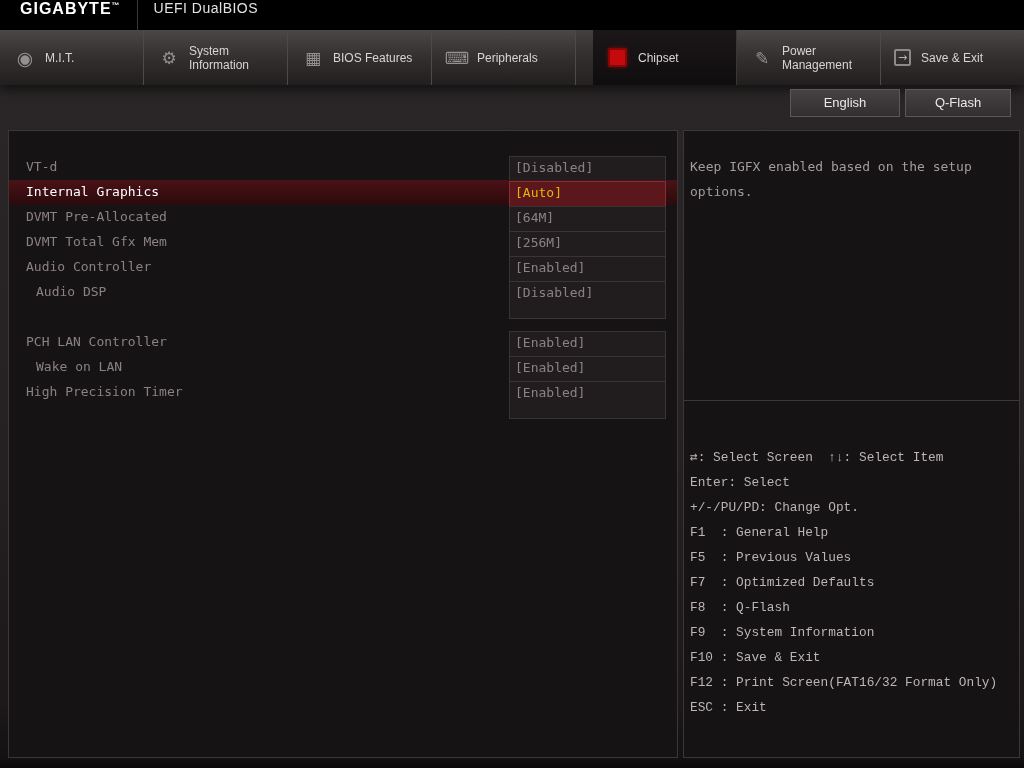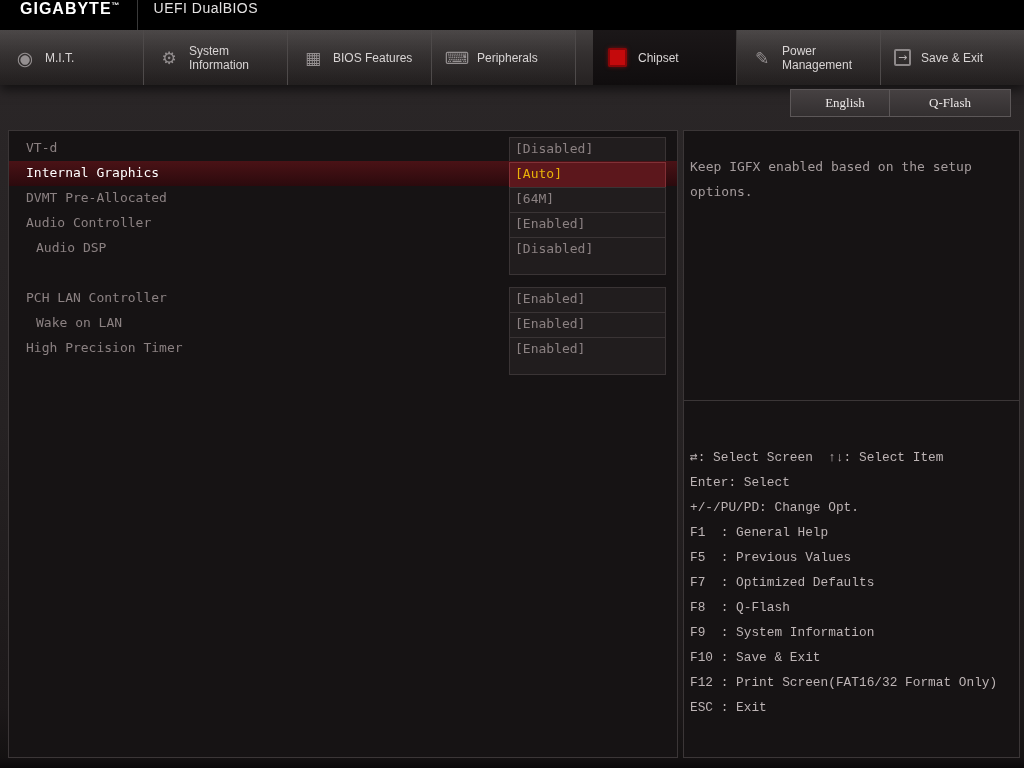--- a/index.html
+++ b/index.html
@@ -27,26 +27,26 @@
     font-family:"DejaVu Sans",sans-serif; font-size:17px; color:#948f90; }
   .icon-mit { font-size:19px; }
   .icon-chipset { width:19px; min-width:19px; height:19px; background:var(--accent-red,#c40a0c); border-radius:2px;
     box-shadow:inset 0 0 0 2px rgba(0,0,0,0.3), 0 0 4px rgba(200,10,12,0.5); margin-left:2px; margin-right:11px; }
   .icon-saveexit { width:17px; min-width:17px; height:17px; border:2px solid #8d8889; border-radius:2px; font-size:11px; color:#b7b2b3; margin-right:10px; }
   .tab-label { font-family:"Liberation Sans","DejaVu Sans",sans-serif; font-size:12px; line-height:14px; color:#d9d5d5; width:82px; }
   
   .subbar { position:absolute; top:85px; left:0; right:0; height:45px; }
   .bar-btn { position:absolute; top:4px; height:28px; border:1px solid #5c5758; color:#ece8e8;
     background:linear-gradient(#464142 0%, #332f30 100%);
-    font-family:Liberation Serif, serif; font-size:13px; text-align:center; line-height:26px; cursor:pointer; }
+    font-family:Liberation Sans, sans-serif; font-size:13px; text-align:center; line-height:26px; cursor:pointer; }
   .btn-english { right:124px; width:110px; }
-  .btn-qflash  { right:13px;  width:122px; }
+  .btn-qflash  { right:13px;  width:106px; }
   
   .settings-panel { position:absolute; left:8px; top:130px; width:670px; height:628px;
-    background:#161314; border:1px solid #3b3637; padding-top:5px; }
+    background:#161314; border:1px solid #3b3637; padding-top:24px; }
   .right-panel { position:absolute; left:683px; top:130px; width:337px; height:628px;
     background:#161314; border:1px solid #3b3637; }
   
   .row { position:relative; height:25px; }
   .row-spacer { height:25px; }
   .rlabel { position:absolute; left:17px; top:4px; font-size:13px; color:#8b8182; white-space:pre; }
   .row.indent .rlabel { left:27px;text-align:right; }
   .rvalue { position:absolute; left:500px; top:1px; width:157px; height:38px; line-height:21px;
     border:1px solid #3a3435; background:#211d1e; color:#8b8182; font-size:13px; padding-left:5px; cursor:pointer; }
   .row.selected { background:linear-gradient(var(--sel-bg,#4a1216) 0%, #2b0a0d 100%); }
@@ -113,20 +113,24 @@
     </div>
     <div class="row selected">
       <span class="rlabel">Internal Graphics</span>
       <span class="rvalue">[Auto]</span>
     </div>
     <div class="row">
       <span class="rlabel">DVMT Pre-Allocated</span>
       <span class="rvalue">[64M]</span>
     </div>
     <div class="row">
+      <span class="rlabel">DVMT Total Gfx Mem</span>
+      <span class="rvalue">[256M]</span>
+    </div>
+    <div class="row">
       <span class="rlabel">Audio Controller</span>
       <span class="rvalue">[Enabled]</span>
     </div>
     <div class="row indent">
       <span class="rlabel">Audio DSP</span>
       <span class="rvalue">[Disabled]</span>
     </div>
     <div class="row-spacer"></div>
     <div class="row">
       <span class="rlabel">PCH LAN Controller</span>

